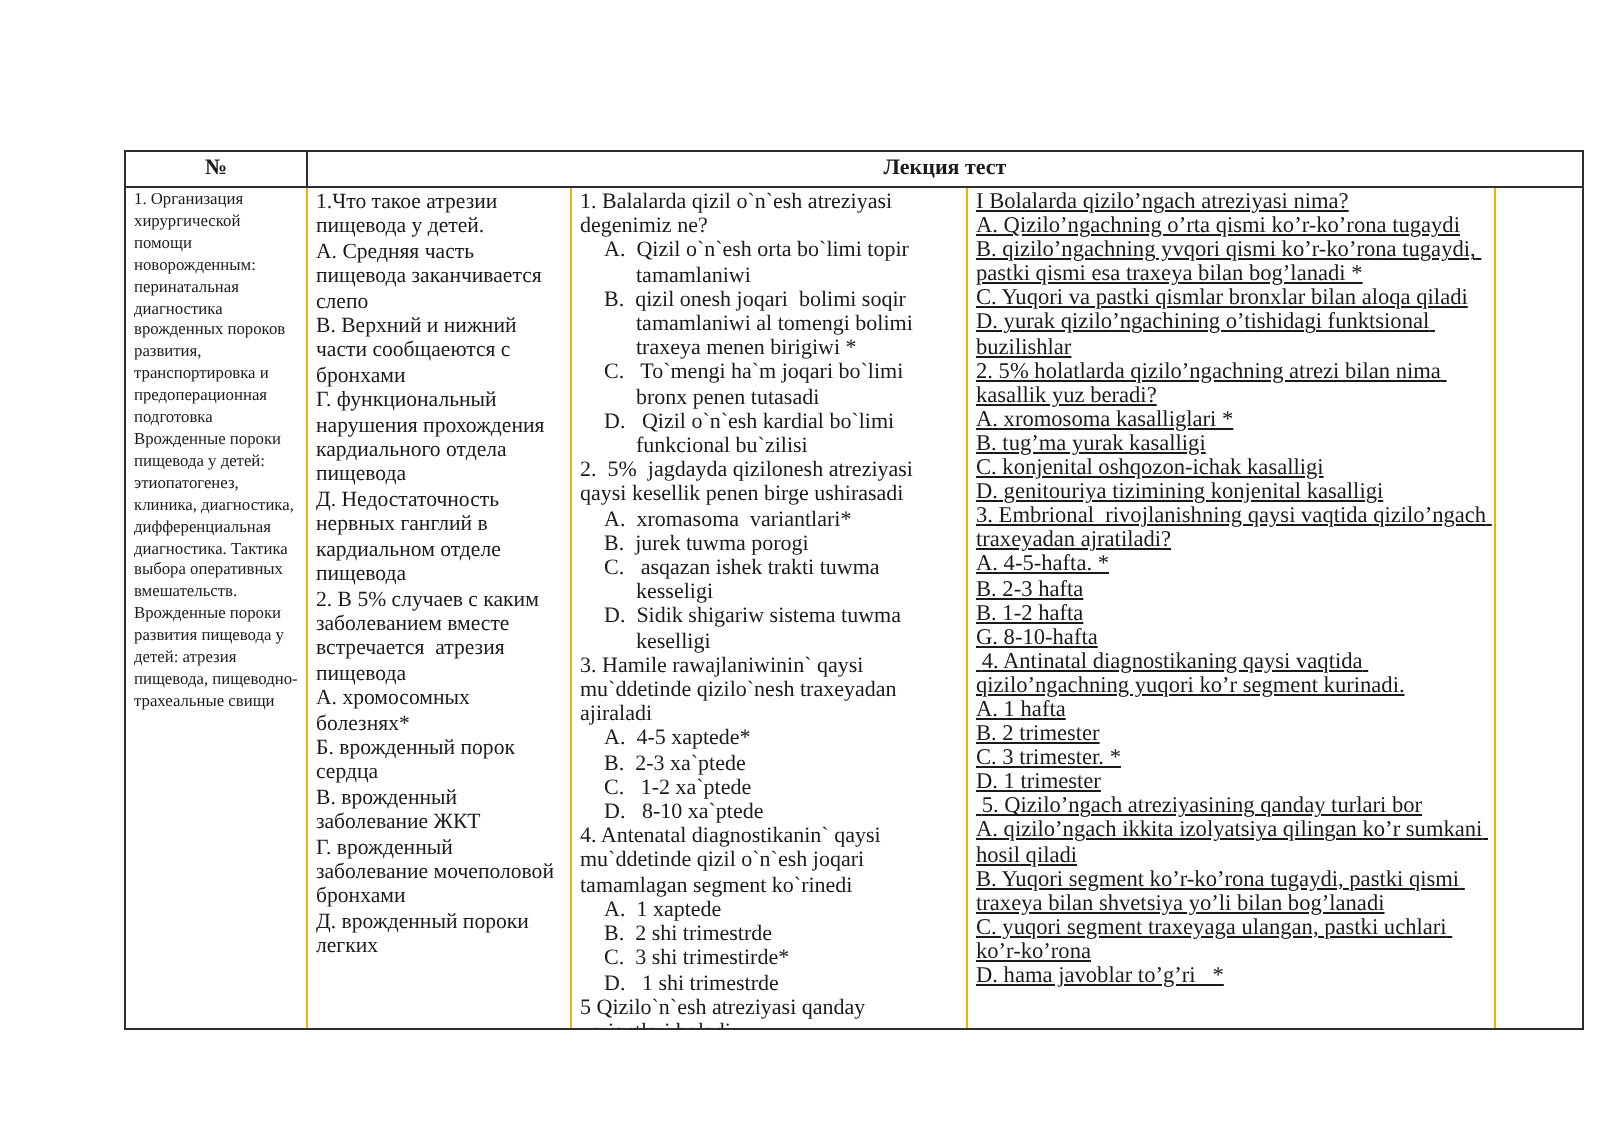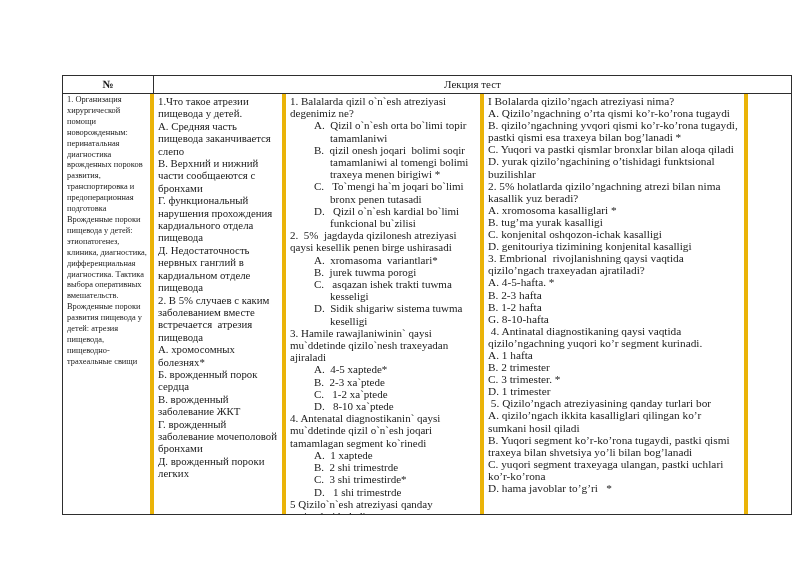--- a/index.html
+++ b/index.html
@@ -29,40 +29,40 @@
     border-right: 1px solid #2e2e2e;
     box-sizing: border-box;
     text-align: center;
     font-weight: bold;
     font-size: 11px;
     line-height: 16px;
   }
   .hdr-title {
     flex: 1;
     text-align: center;
-    font-weight: normal;
+    font-weight: bold;
     font-size: 11px;
     line-height: 16px;
   }
   .body-row { display: flex; }
   .cell {
     box-sizing: border-box;
     height: 420px;
     overflow: hidden;
     padding: 1px 3px 0 4px;
-    border-right: 4px solid #eab308;
+    border-right: 1px solid #eab308;
   }
   .c1 { width: 91px;  font-size: 8.4px;  line-height: 10.9px; }
   .c2 { width: 132px; font-size: 10.8px; line-height: 12.4px; }
   .c3 { width: 198px; font-size: 11px; line-height: 12.2px; }
-  .c4 { width: 264px; font-size: 11.3px; line-height: 12.1px; }
+  .c4 { width: 264px; font-size: 11.3px; line-height: 12.1px; text-decoration: underline; }
   .c5 { flex: 1; border-right: none; }
   .ln { white-space: pre-wrap; }
   .c3 .opt {
-    margin-left: 24px;
+    margin-left: 12px;
     padding-left: 16px;
     text-indent: -16px;
   }
   .c1 .ln { margin-bottom: 0px; }
 </style>
 </head>
 <body>
 
 <div id="doc-table">
   <div class="hdr-row">
@@ -126,20 +126,20 @@
         <div class="ln">A. 4-5-hafta. *</div>
         <div class="ln">B. 2-3 hafta</div>
         <div class="ln">B. 1-2 hafta</div>
         <div class="ln">G. 8-10-hafta</div>
         <div class="ln"> 4. Antinatal diagnostikaning qaysi vaqtida qizilo’ngachning yuqori ko’r segment kurinadi.</div>
         <div class="ln">A. 1 hafta</div>
         <div class="ln">B. 2 trimester</div>
         <div class="ln">C. 3 trimester. *</div>
         <div class="ln">D. 1 trimester</div>
         <div class="ln"> 5. Qizilo’ngach atreziyasining qanday turlari bor</div>
-        <div class="ln">A. qizilo’ngach ikkita kasalliglari qilingan ko’r sumkani hosil qiladi</div>
+        <div class="ln">A. qizilo’ngach ikkita izolyatsiya qilingan ko’r sumkani hosil qiladi</div>
         <div class="ln">B. Yuqori segment ko’r-ko’rona tugaydi, pastki qismi traxeya bilan shvetsiya yo’li bilan bog’lanadi</div>
         <div class="ln">C. yuqori segment traxeyaga ulangan, pastki uchlari ko’r-ko’rona</div>
         <div class="ln">D. hama javoblar to’g’ri   *</div>
       </div>
     <div class="cell c5"></div>
   </div>
 </div>
 
 </body></html>

